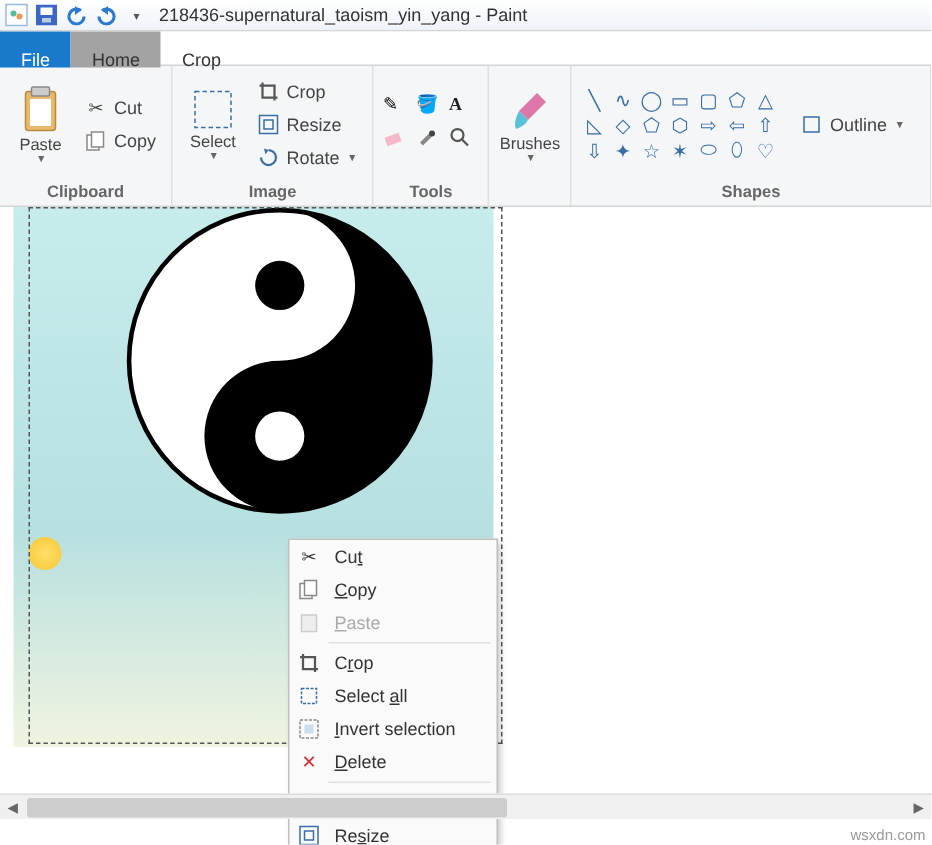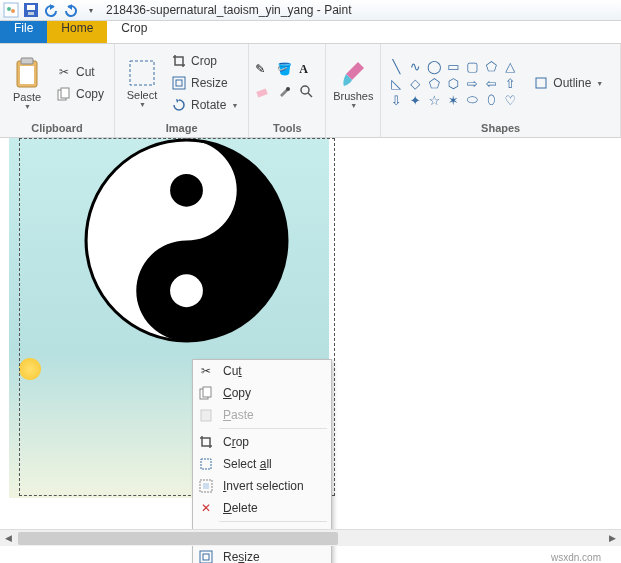--- a/index.html
+++ b/index.html
@@ -2,23 +2,23 @@
 <html><head>
 <meta charset="utf-8">
 <style>
   * { box-sizing: border-box; font-family: 'Segoe UI', Tahoma, sans-serif; font-size: 12px; }
   body { margin: 0; width: 621px; height: 563px; background: #fff; overflow: hidden; position: relative; }
   .titlebar { height: 21px; background: linear-gradient(#fff,#eef3f8); display: flex; align-items: center; padding: 0 2px; border-bottom: 1px solid #d4d4d4; }
   .qat { display:flex; gap:2px; align-items:center; }
   .qat .qbtn { width:18px; height:18px; display:flex; align-items:center; justify-content:center; }
   .title-text { margin-left: 6px; color:#333; font-size:12px; }
   .ribbon-tabs { height:23px; background:#fff; display:flex; align-items:stretch; border-bottom:1px solid #d4d4d4; }
-  .tab { padding:0 14px; cursor:default; color:#333;text-align:right; }
+  .tab { padding:12px 14px; cursor:default; color:#333;text-align:right; }
   .tab.file { background:#1979ca; color:#fff; }
-  .tab.active { background:#eab308; }
+  .tab.active { background:#a3a3a3; }
   .ribbon { height:94px; background:#f5f6f7; border-bottom:1px solid #d4d4d4; display:flex; }
   .group { border-right:1px solid #e0e0e0; display:flex; flex-direction:column; padding:2px 6px 0 6px; }
   .group-body { flex:1; display:flex; align-items:center; gap:4px; }
   .group-label { text-align:center; color:#666; font-size:11px; padding:2px 0 3px 0;font-weight:bold; }
   .bigbtn { display:flex; flex-direction:column; align-items:center; justify-content:center; width:42px; height:66px; }
   .bigbtn .cap { font-size:11px; color:#444; margin-top:2px; }
   .smallrow { display:flex; flex-direction:column; gap:2px; }
   .smallbtn { display:flex; align-items:center; gap:4px; height:20px; padding:0 4px; color:#444; font-size:11px; }
   .iconbox { width:16px; height:16px; display:inline-flex; align-items:center; justify-content:center; }
   .toolgrid { display:grid; grid-template-columns:repeat(3,20px); grid-template-rows:repeat(2,20px); gap:2px; }
@@ -33,21 +33,21 @@
   .ctxmenu { position:absolute; left:192px; top:221px; width:140px; background:#fafafa; border:1px solid #bfbfbf; box-shadow:2px 2px 4px rgba(0,0,0,.2); }
   .ctxitem { display:flex; align-items:center; height:22px; padding:0 8px 0 4px; gap:8px; color:#333; }
   .ctxitem.disabled { color:#aaa; }
   .ctxitem .ico { width:18px; display:flex; justify-content:center; }
   .ctxsep { height:1px; background:#e0e0e0; margin:2px 4px 2px 26px; }
   .ctxitem .arrow { margin-left:auto; font-size:9px; color:#666;}
   u { text-decoration:underline; }
   .hscroll { position:absolute; left:0; bottom:17px; width:100%; height:17px; background:#f0f0f0; border-top:1px solid #ddd; display:flex; align-items:center; }
   .hscroll .thumb { position:absolute; left:18px; width:320px; height:13px; top:2px; background:#cdcdcd; border-radius:2px;}
   .hscroll .arr { width:17px; height:17px; display:flex; align-items:center; justify-content:center; color:#666; font-size:9px;}
-  .footer { position:absolute; bottom:0; right:20px; font-size:10px; color:#999; }
+  .footer { position:absolute; bottom:0; right:4px; font-size:10px; color:#999; }
   svg { display:block; }
   .drop { font-size:7px; color:#666; margin-left:1px;}
 </style>
 </head>
 <body>
 
 <div class="titlebar">
   <div class="qat">
     <span class="qbtn">
         <svg width="16" height="16">

